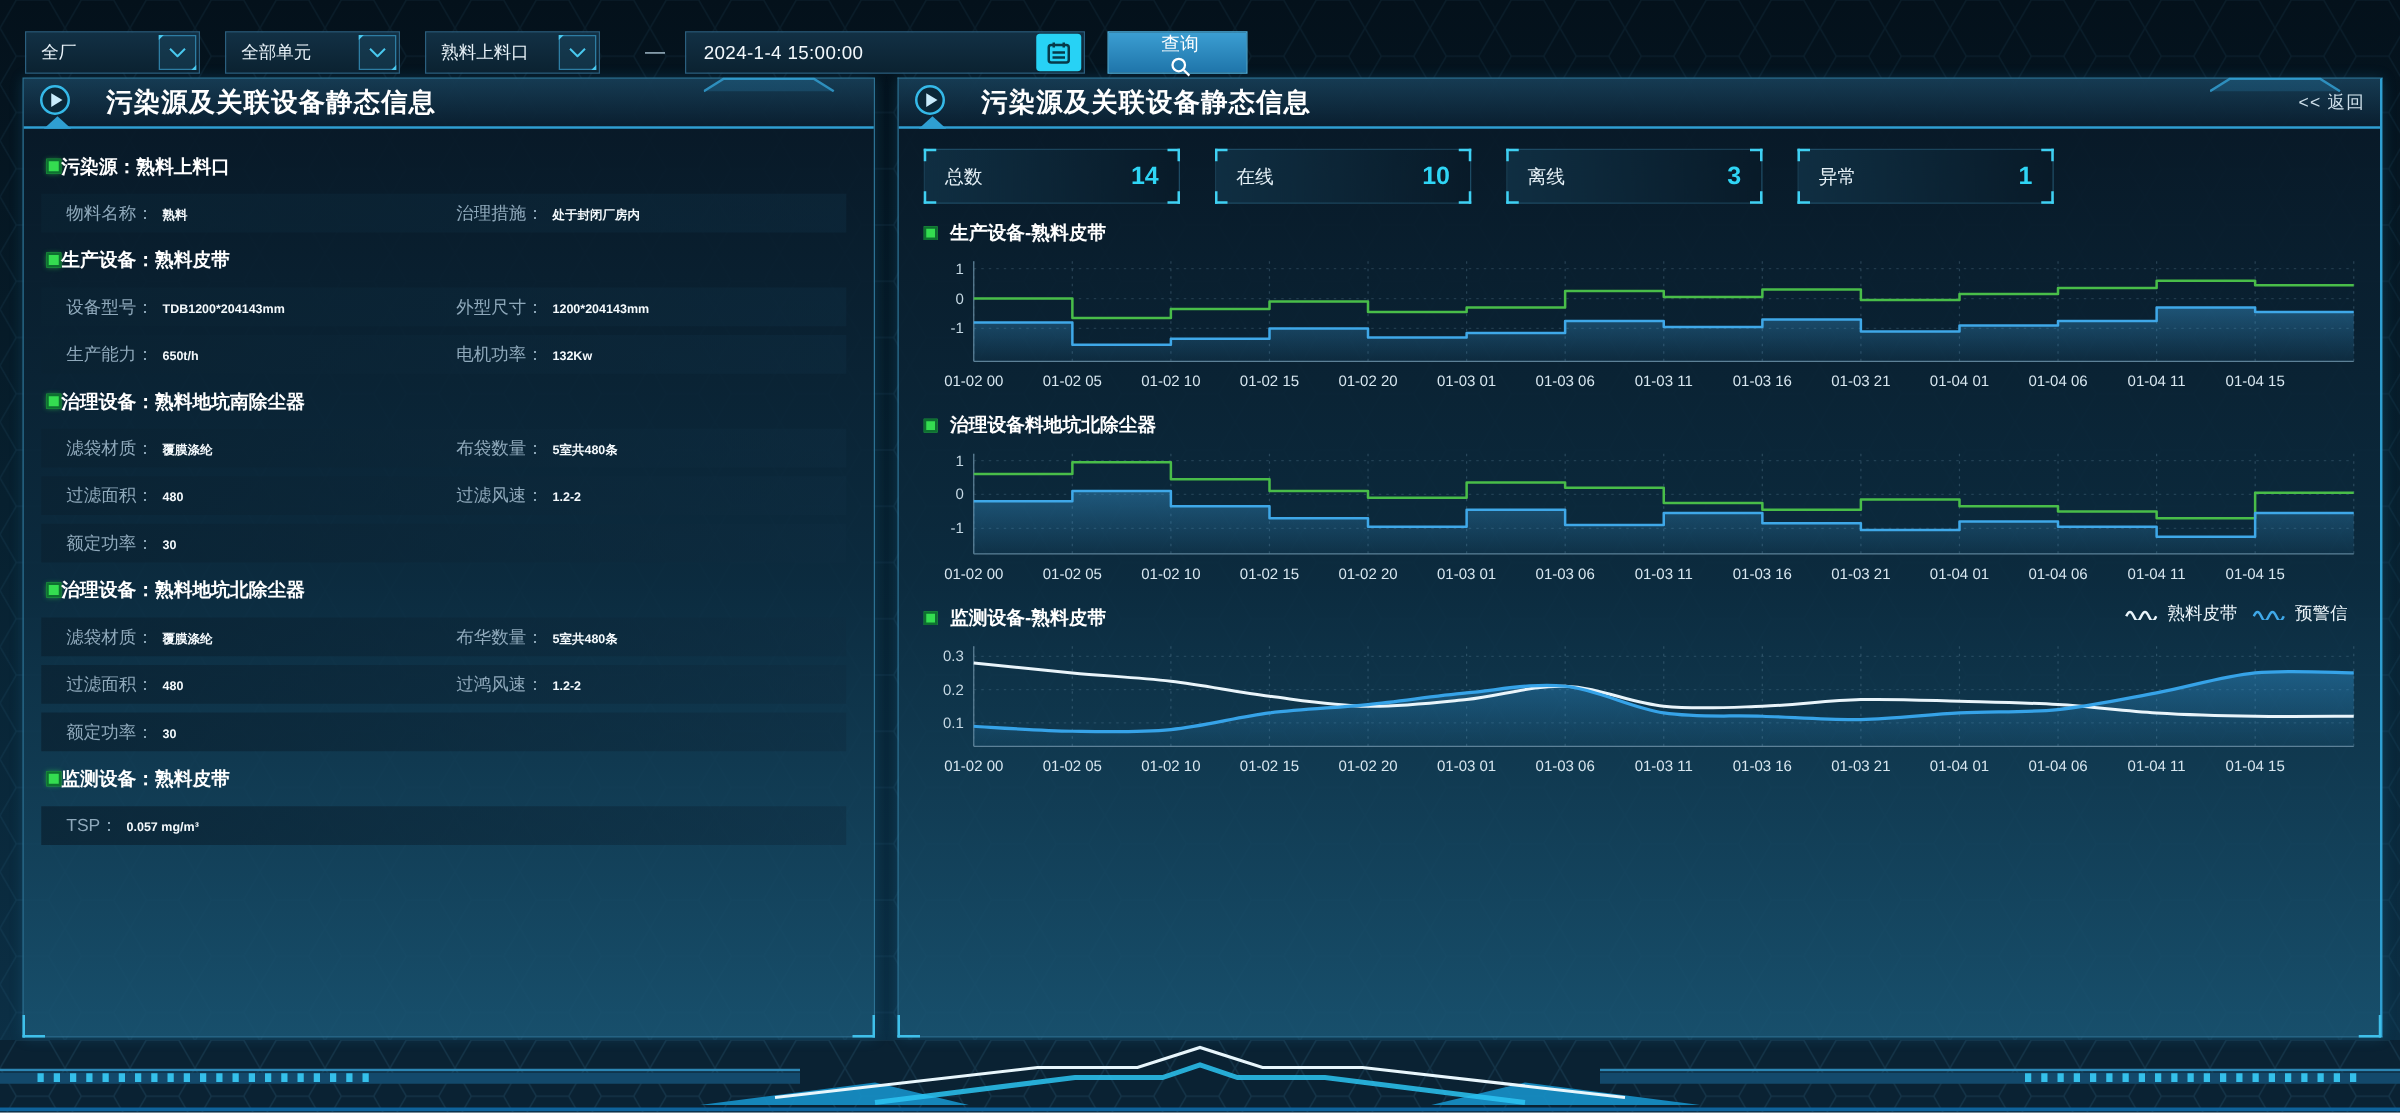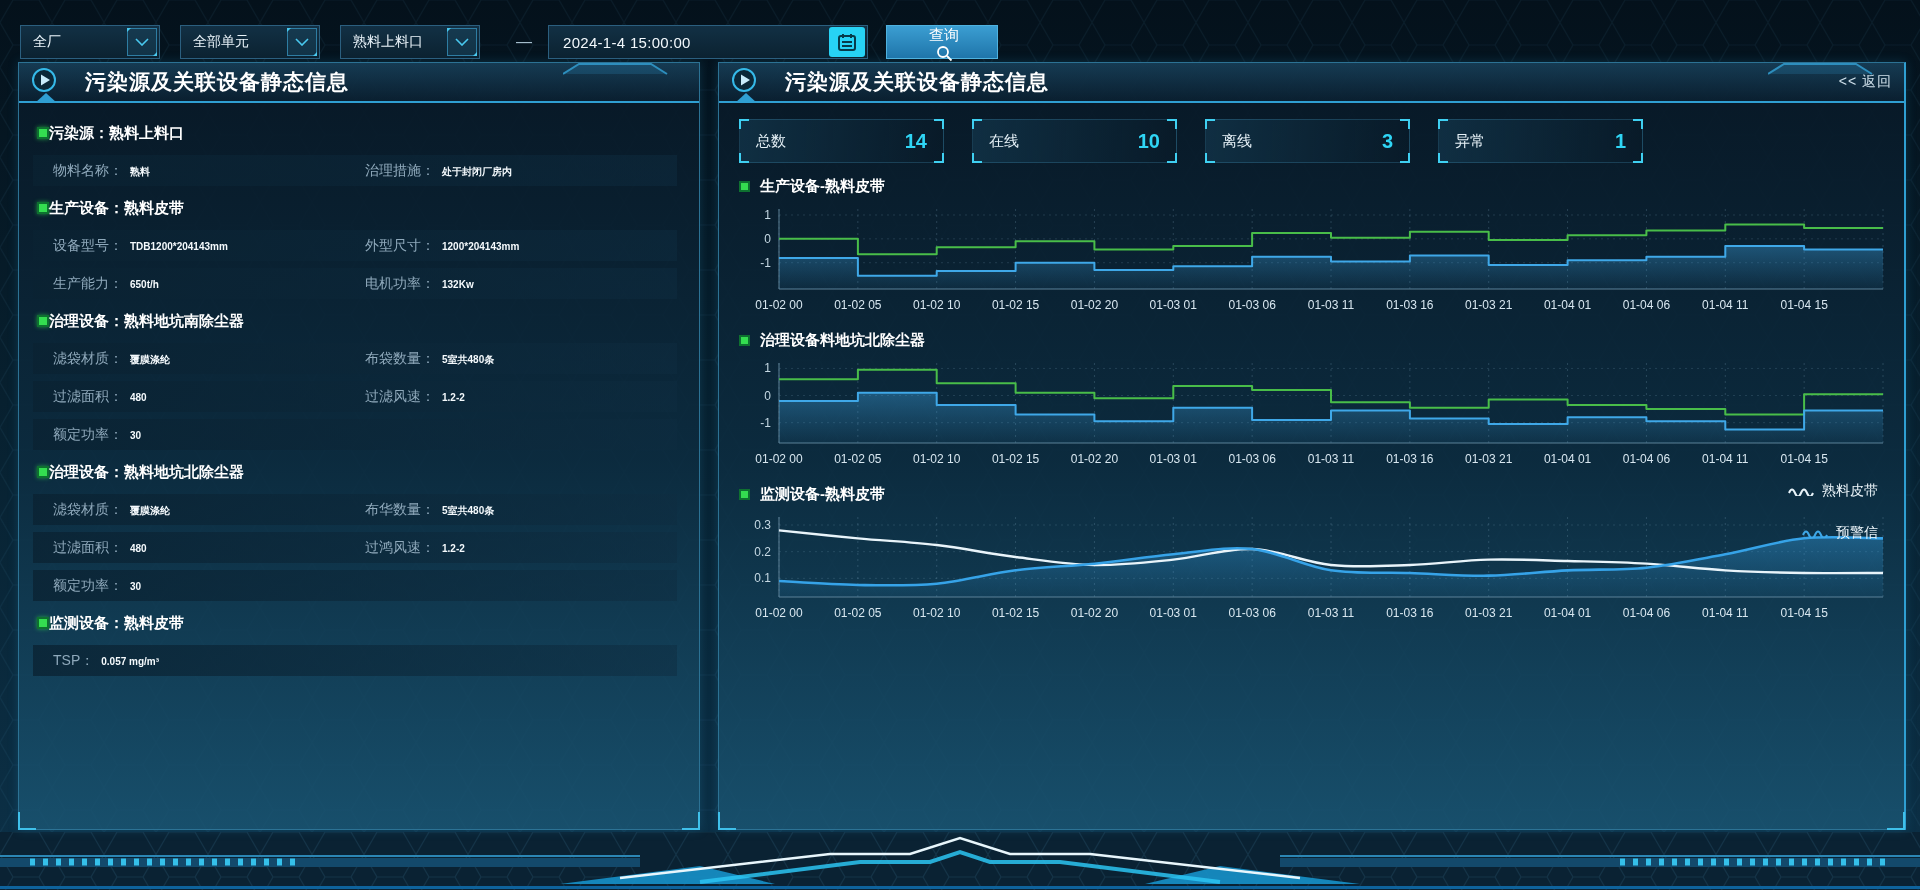--- a/index.html
+++ b/index.html
@@ -75,21 +75,21 @@
   .corner { position:absolute; width:10px; height:10px; border:0 solid #3fd0f2; }
   .c-tl { top:-1px; left:-1px; border-top-width:2px; border-left-width:2px; }
   .c-tr { top:-1px; right:-1px; border-top-width:2px; border-right-width:2px; }
   .c-bl { bottom:-1px; left:-1px; border-bottom-width:2px; border-left-width:2px; }
   .c-br { bottom:-1px; right:-1px; border-bottom-width:2px; border-right-width:2px; }
 
   .chart-block { margin-top:10px; }
   .chart-title-row { position:relative; display:flex; align-items:center; gap:10px; height:26px; margin-left:2px; }
   .chart-bullet { width:11px; height:11px; background:#34dd50; border:2px solid #0e7030; }
   .chart-title { font-size:15px; font-weight:bold; color:#ffffff; }
-  .chart-legend { position:absolute; right:8px; top:1px; display:flex; gap:24px; align-items:flex-end;flex-direction:column; }
+  .chart-legend { position:absolute; right:8px; top:1px; display:flex; gap:12px; align-items:flex-start; }
   .legend-item { display:flex; gap:8px; align-items:center; font-size:14px; color:#ecf5fa; }
   svg.chart { display:block; overflow:visible; margin:2px 0 0 2px; }
 
   .footer-deco { position:absolute; left:0; bottom:0; z-index:1; }
 </style>
 </head>
 <body>
 
 <svg class="bg-hex" width="1920" height="890" viewBox="0 0 1920 890">
   <defs>

